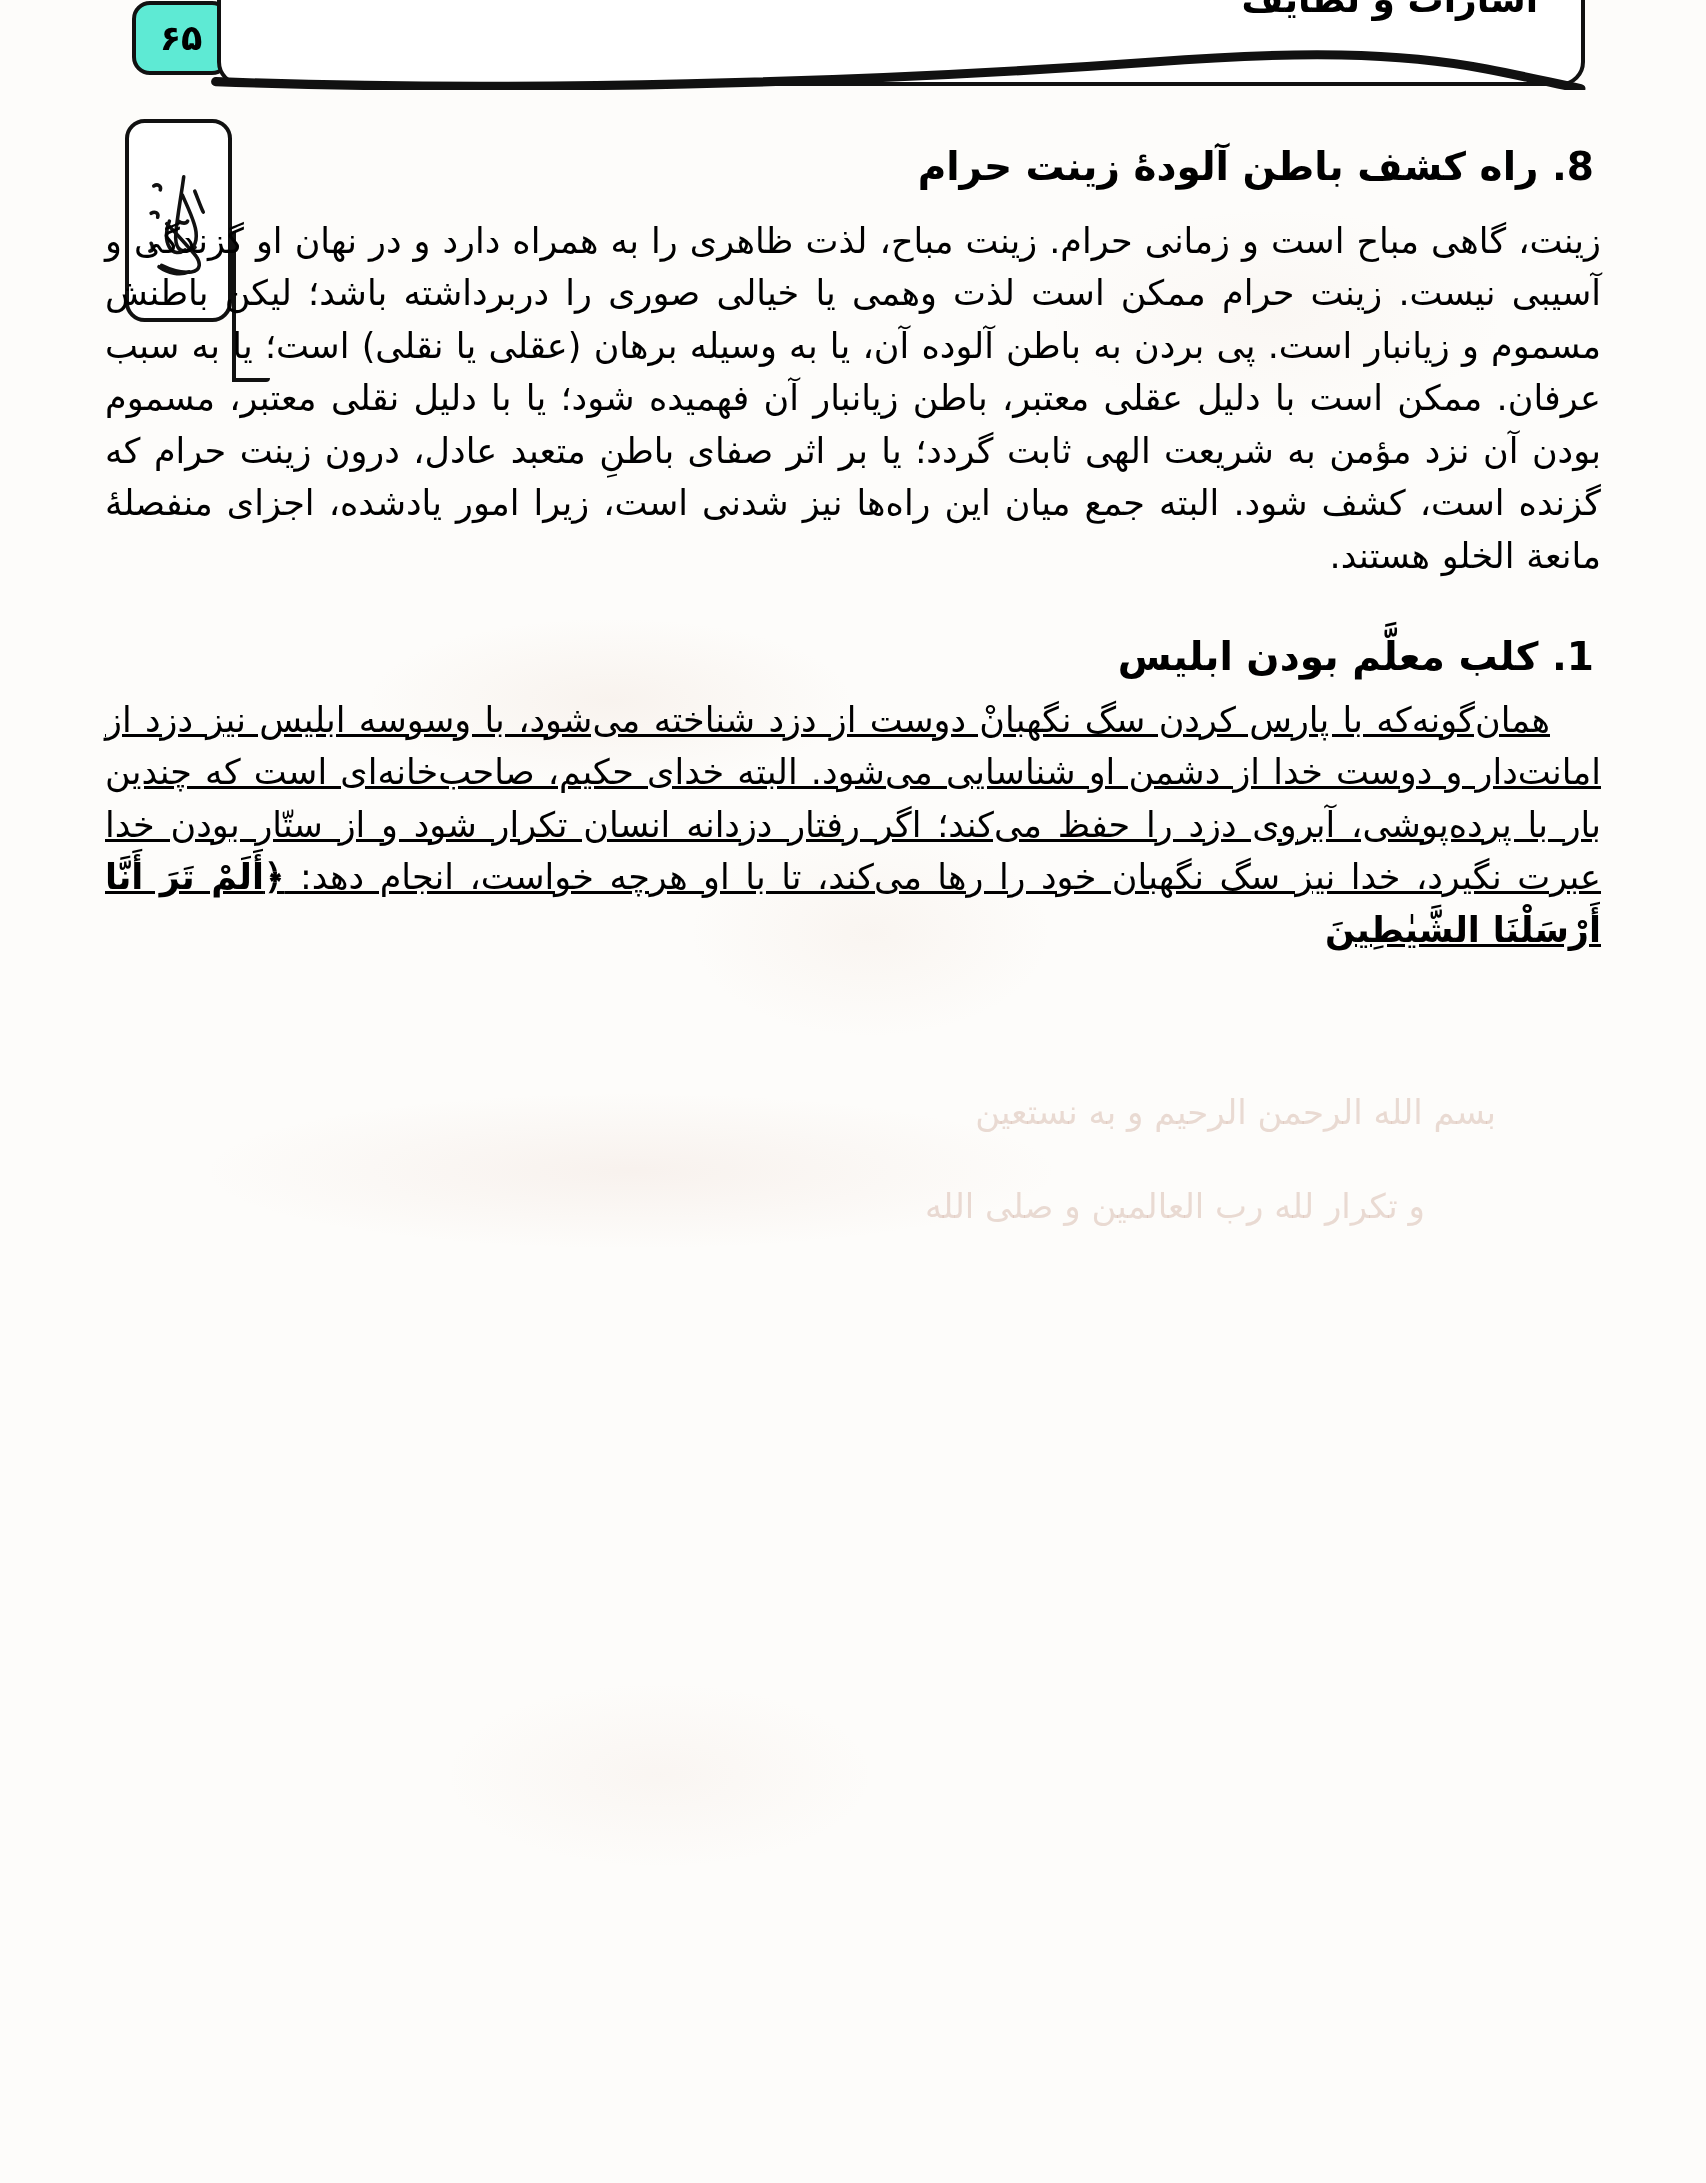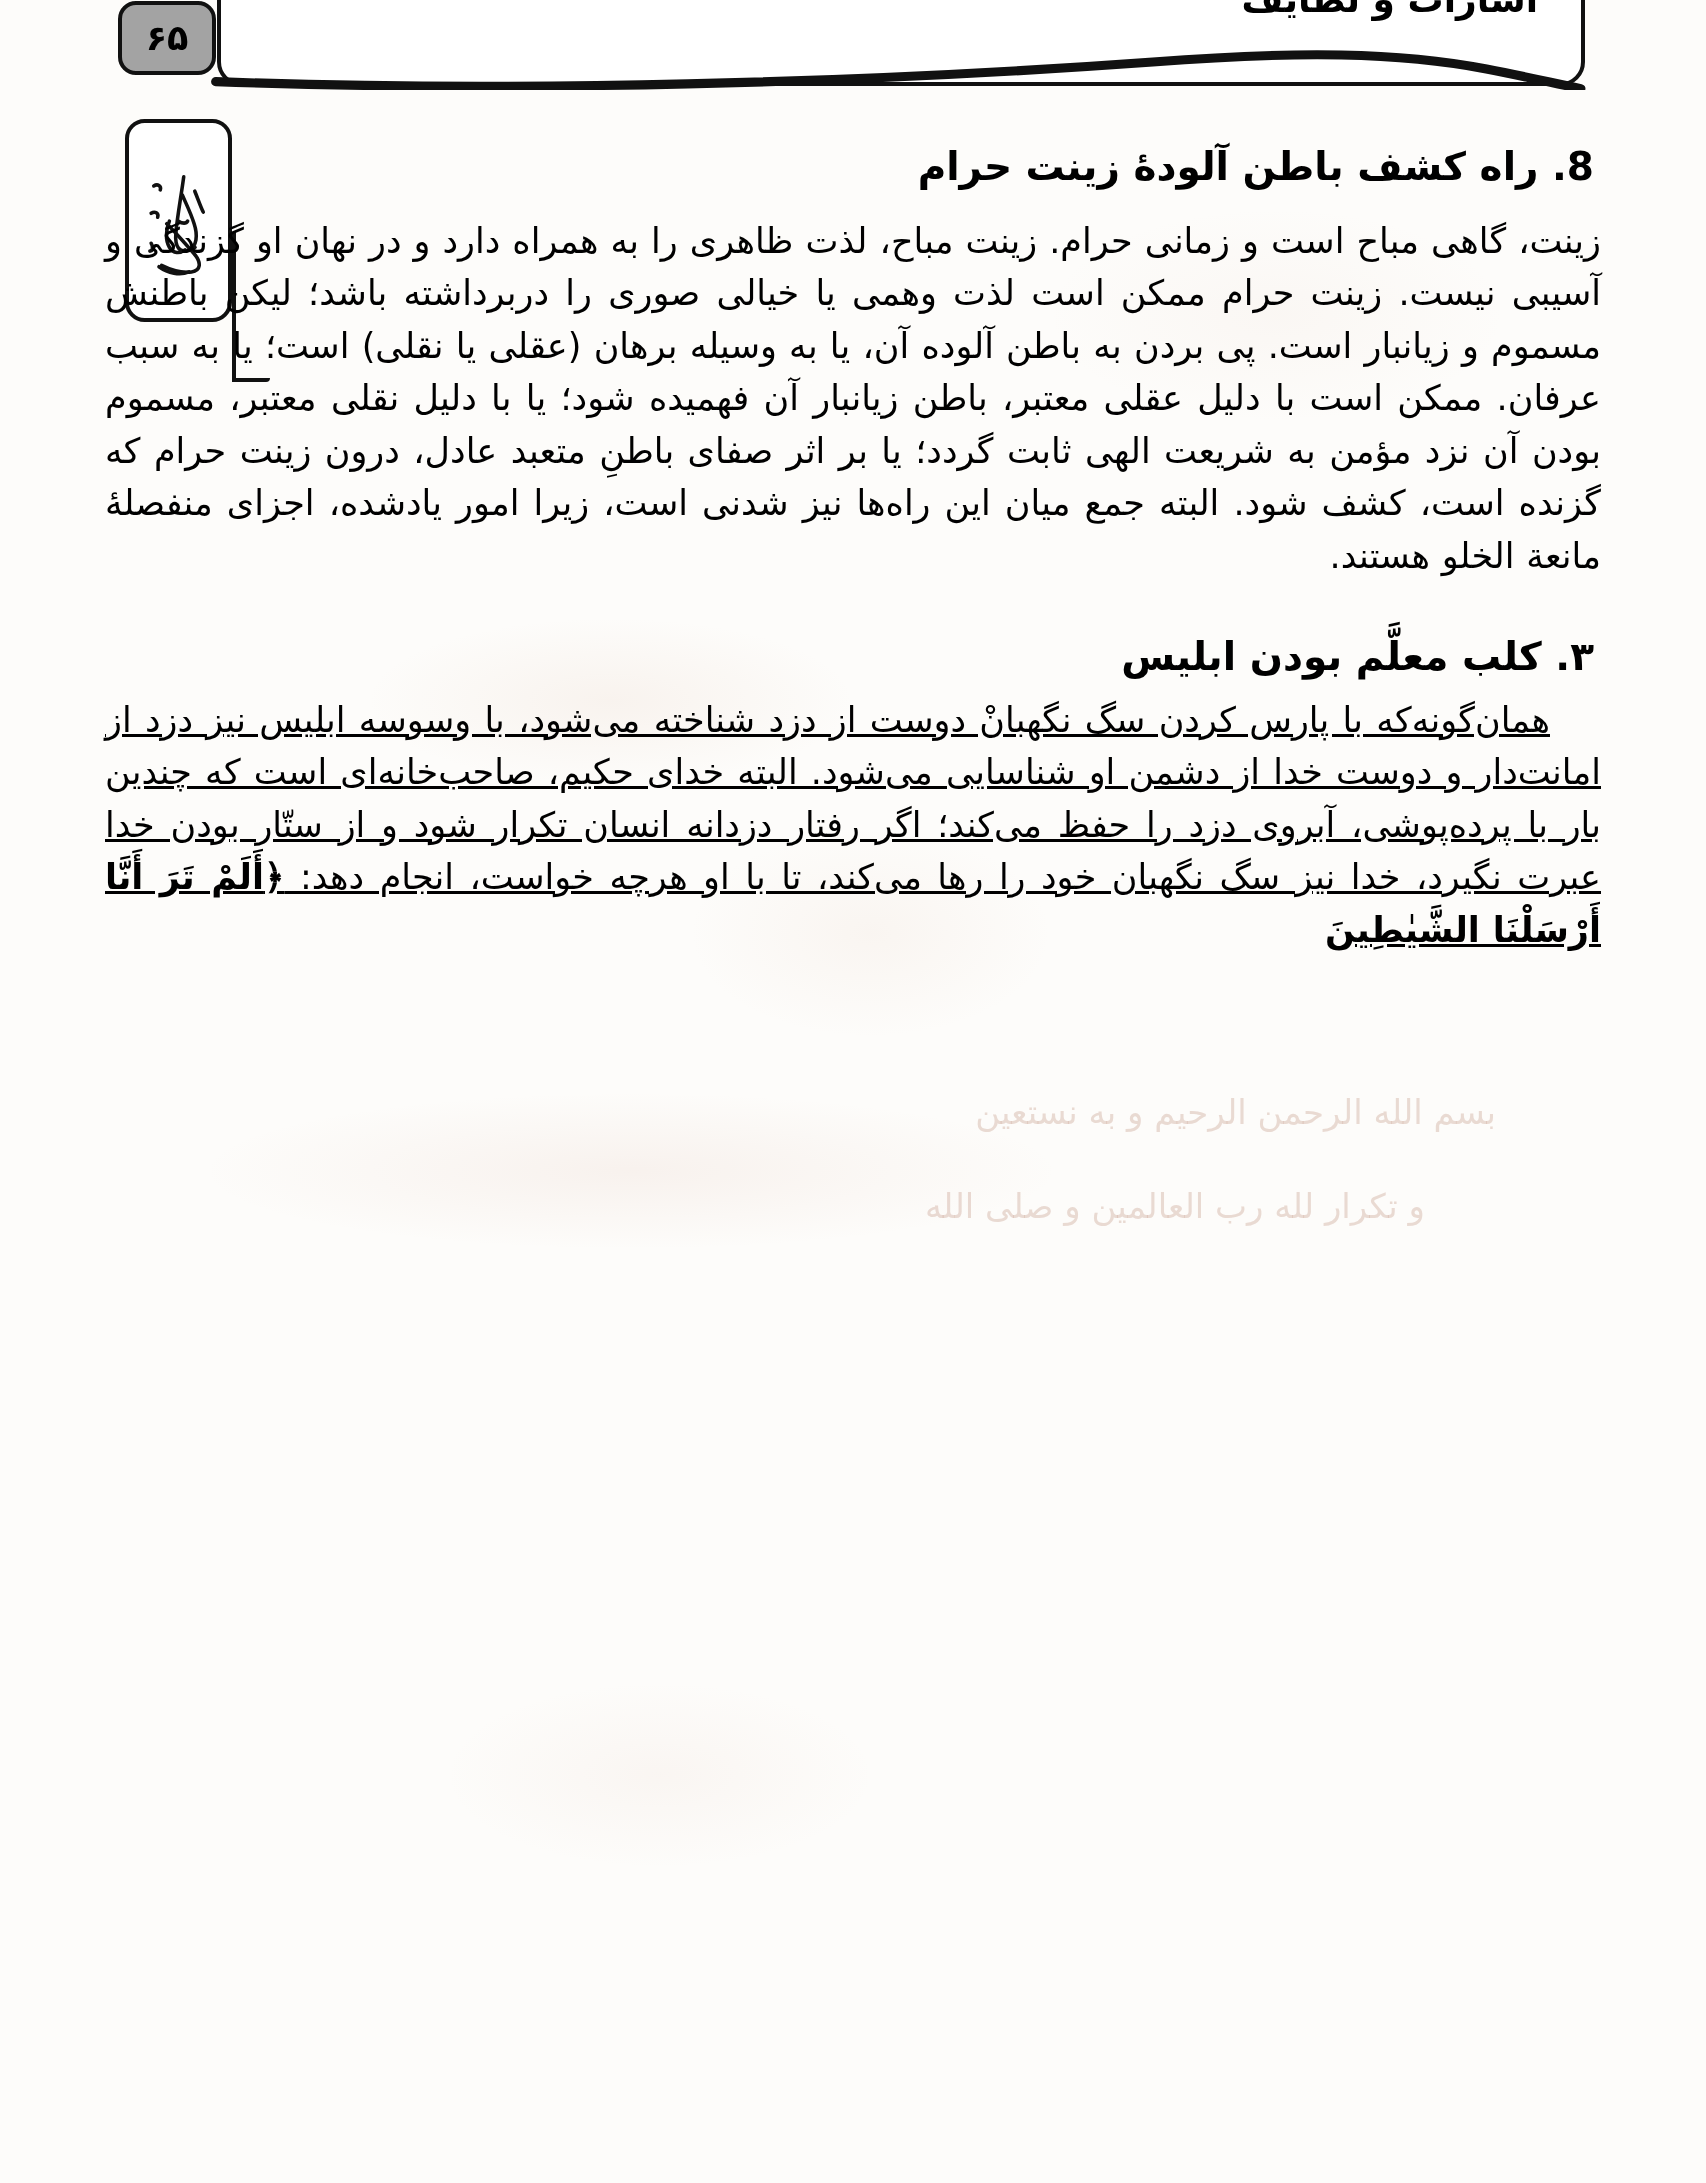--- a/index.html
+++ b/index.html
@@ -57,30 +57,30 @@
   .header-zone {
     position: absolute;
     right: 0;
     left: 0;
     top: 0;
     height: 105px;
   }
 
   .page-number-box {
     position: absolute;
-    left: 118px;
+    left: 132px;
     top: 1.4px;
     width: 90px;
     height: 66px;
     border: 4.9px solid #111;
     border-radius: 18px;
     display: flex;
     align-items: center;
     justify-content: center;
-    background: #a3a3a3;
+    background: #5eead4;
   }
   .page-number-box .num {
     font-size: 35px;
     font-weight: 700;
     line-height: 1;
     letter-spacing: 0.7px;
   }
 
   .header-banner {
     position: absolute;
@@ -241,21 +241,21 @@
   </div>
 
   <div class="margin-rule"></div>
 
   <div class="content">
 
     <h2 class="section-heading heading-2">8. راه کشف باطن آلودهٔ زینت حرام</h2>
 
     <p class="body-par inset-par">زینت، گاهی مباح است و زمانی حرام. زینت مباح، لذت ظاهری را به همراه دارد و در نهان او گزندگی و آسیبی نیست. زینت حرام ممکن است لذت وهمی یا خیالی صوری را دربرداشته باشد؛ لیکن باطنش مسموم و زیانبار است. پی بردن به باطن آلوده آن، یا به وسیله برهان (عقلی یا نقلی) است؛ یا به سبب عرفان. ممکن است با دلیل عقلی معتبر، باطن زیانبار آن فهمیده شود؛ یا با دلیل نقلی معتبر، مسموم بودن آن نزد مؤمن به شریعت الهی ثابت گردد؛ یا بر اثر صفای باطنِ متعبد عادل، درون زینت حرام که گزنده است، کشف شود. البته جمع میان این راه‌ها نیز شدنی است، زیرا امور یادشده، اجزای منفصلهٔ مانعة الخلو هستند.</p>
 
-    <h2 class="section-heading heading-3">۳. کلب معلَّم بودن ابلیس</h2>
+    <h2 class="section-heading heading-3">1. کلب معلَّم بودن ابلیس</h2>
 
 
     <p class="body-par par-indent">
       <span>همان‌گونه‌که با پارس کردن سگ نگهبانْ دوست از دزد شناخته می‌شود، با وسوسه ابلیس نیز دزد از امانت‌دار و دوست خدا از دشمن او شناسایی می‌شود. البته خدای حکیم، صاحب‌خانه‌ای است که چندین بار با پرده‌پوشی، آبروی دزد را حفظ می‌کند؛ اگر رفتار دزدانه انسان تکرار شود و از ستّار بودن خدا عبرت نگیرد، خدا نیز سگ نگهبان خود را رها می‌کند، تا با او هرچه خواست، انجام دهد: </span><span class="verse-bracket">﴿</span><span class="verse">أَلَمْ تَرَ أَنَّا أَرْسَلْنَا الشَّیٰطِینَ</span>
     </p>
 
   </div>
 </div>
 
 

